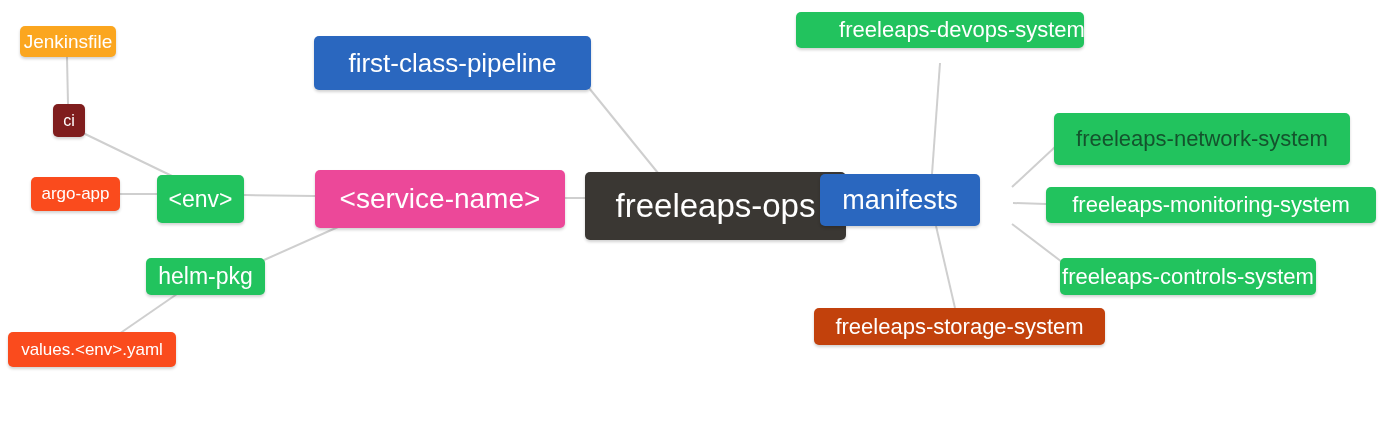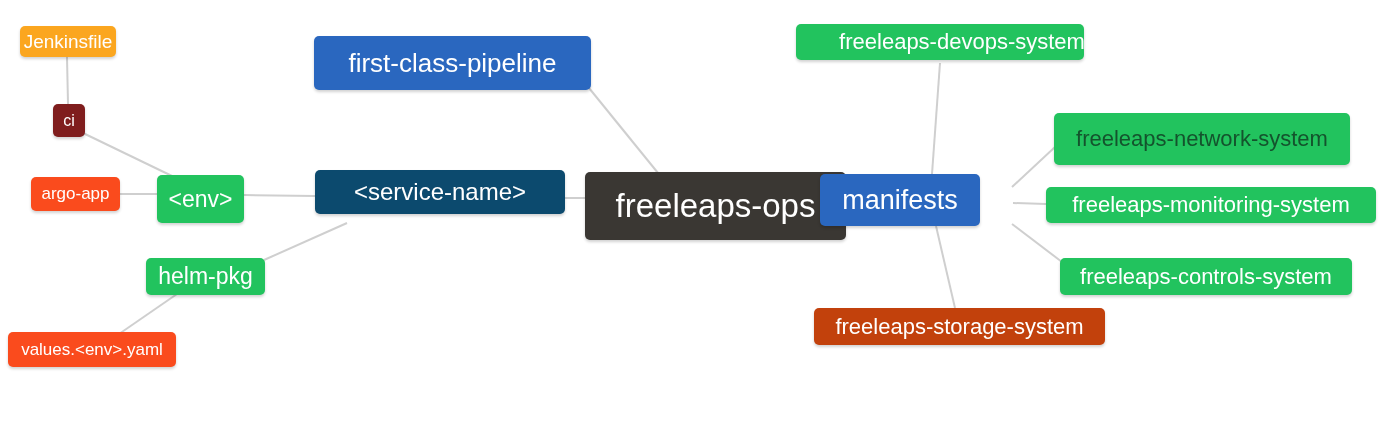--- a/index.html
+++ b/index.html
@@ -65,29 +65,29 @@
   <div class="node" style="left: 31px; top: 177px; width: 89px; height: 34px; font-size: 17px; background-color: rgb(250, 75, 29); color: rgb(255, 255, 255);">argo-app</div>
 
   <div class="node" style="left: 157px; top: 175px; width: 87px; height: 48px; font-size: 23px; background-color: rgb(34, 195, 94); color: rgb(255, 255, 255);">&lt;env&gt;</div>
 
   <div class="node" style="left: 146px; top: 258px; width: 119px; height: 37px; font-size: 23px; background-color: rgb(34, 195, 94); color: rgb(255, 255, 255);">helm-pkg</div>
 
   <div class="node" style="left: 8px; top: 332px; width: 168px; height: 35px; font-size: 17px; background-color: rgb(250, 75, 29); color: rgb(255, 255, 255);">values.&lt;env&gt;.yaml</div>
 
   <div class="node" style="left: 314px; top: 36px; width: 277px; height: 54px; font-size: 26px; background-color: rgb(42, 103, 191); color: rgb(255, 255, 255);">first-class-pipeline</div>
 
-  <div class="node" style="left: 315px; top: 170px; width: 250px; height: 44px; font-size: 24px; background-color: #0c4a6e; color: rgb(255, 255, 255);">&lt;service-name&gt;</div>
+  <div class="node" style="left: 315px; top: 170px; width: 250px; height: 58px; font-size: 28px; background-color: #ec4899; color: rgb(255, 255, 255);">&lt;service-name&gt;</div>
 
   <div class="node" style="left: 585px; top: 172px; width: 261px; height: 68px; font-size: 33px; background-color: rgb(58, 55, 51); color: rgb(255, 255, 255);">freeleaps-ops</div>
 
   <div class="node" style="left: 820px; top: 174px; width: 160px; height: 52px; font-size: 27px; background-color: rgb(42, 103, 191); color: rgb(255, 255, 255);">manifests</div>
 
-  <div class="node" style="left: 796px; top: 24px; width: 288px; height: 36px; font-size: 22px; background-color: rgb(34, 195, 94); color: rgb(255, 255, 255); padding-left: 44px;">freeleaps-devops-system</div>
+  <div class="node" style="left: 796px; top: 12px; width: 288px; height: 36px; font-size: 22px; background-color: rgb(34, 195, 94); color: rgb(255, 255, 255); padding-left: 44px;">freeleaps-devops-system</div>
 
   <div class="node" style="left: 1054px; top: 113px; width: 296px; height: 52px; font-size: 22px; background-color: rgb(34, 195, 94); color: #14532d;">freeleaps-network-system</div>
 
   <div class="node" style="left: 1046px; top: 187px; width: 330px; height: 36px; font-size: 22px; background-color: rgb(34, 195, 94); color: rgb(255, 255, 255);">freeleaps-monitoring-system</div>
 
-  <div class="node" style="left: 1060px; top: 258px; width: 292px; height: 37px; font-size: 22px; background-color: rgb(34, 195, 94); color: rgb(255, 255, 255);">freeleaps-controls-system</div>
+  <div class="node" style="left: 1060px; top: 258px; width: 256px; height: 37px; font-size: 22px; background-color: rgb(34, 195, 94); color: rgb(255, 255, 255);">freeleaps-controls-system</div>
 
   <div class="node" style="left: 814px; top: 308px; width: 291px; height: 37px; font-size: 22px; background-color: #c2410c; color: rgb(255, 255, 255);">freeleaps-storage-system</div>
 
 </div>
 
 </body></html>

